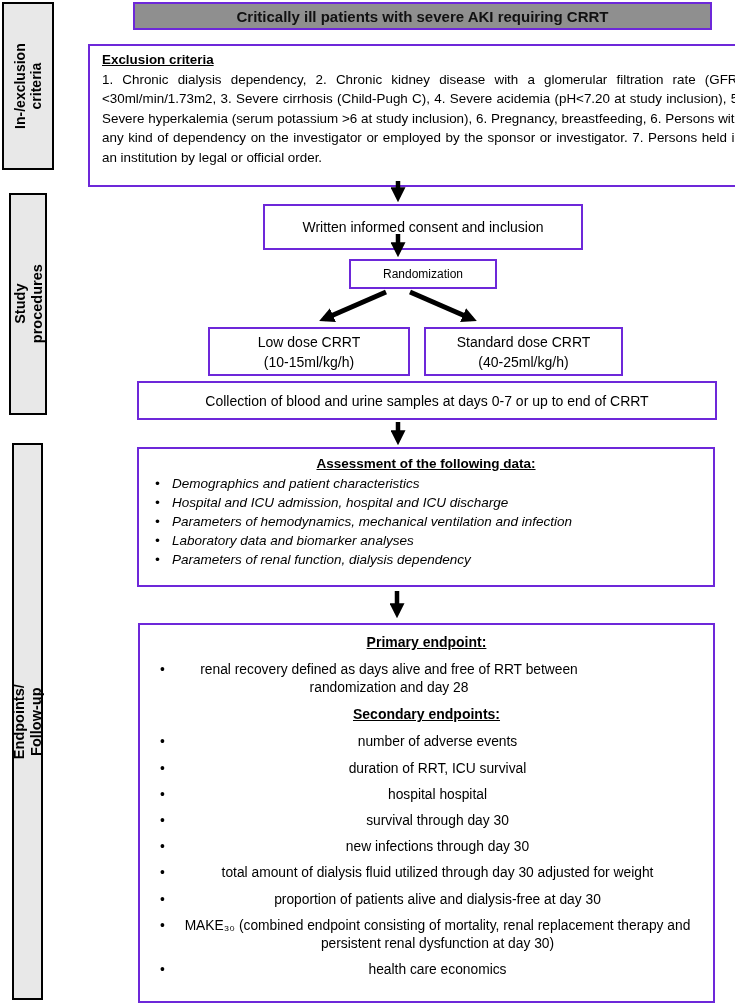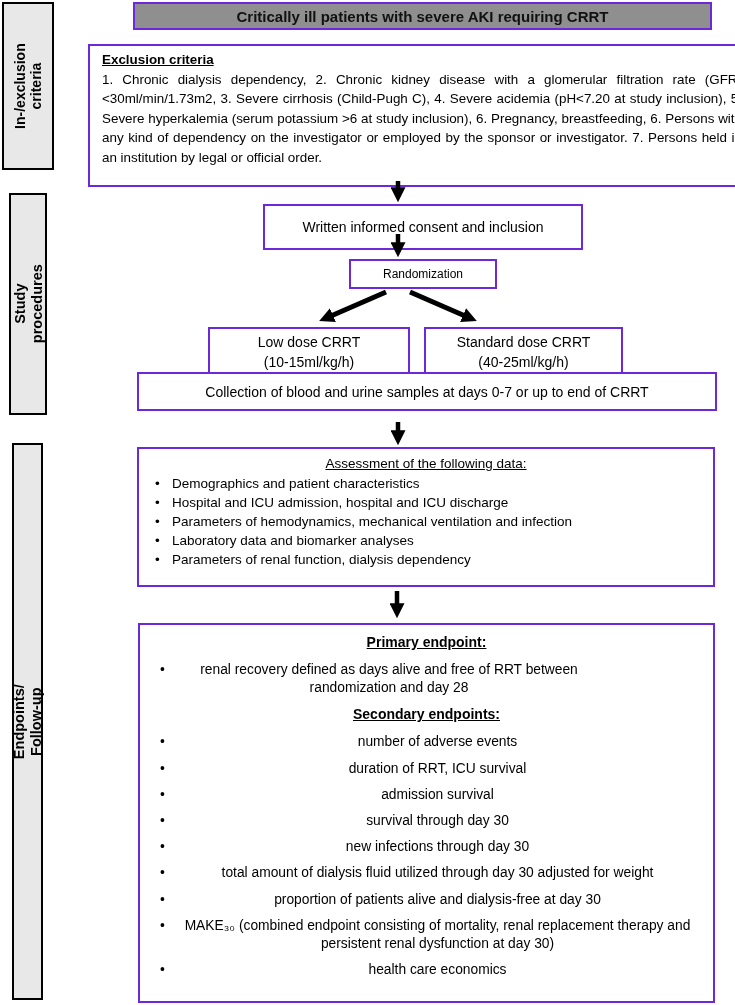--- a/index.html
+++ b/index.html
@@ -26,25 +26,25 @@
   
   .exclusion{left:63px;top:44px;width:668px;height:143px;padding:4px 12px;font-size:13.4px;line-height:19.6px;}
   .h-underline{font-weight:bold;text-decoration:underline;}
   .just{text-align:justify;}
   
   .consent{left:238px;top:204px;width:320px;height:46px;display:flex;align-items:center;justify-content:center;font-size:14px;}
   .random{left:324px;top:259px;width:148px;height:30px;display:flex;align-items:center;justify-content:center;font-size:12px;}
   .arm{width:202px;height:49px;top:327px;display:flex;flex-direction:column;align-items:center;justify-content:center;font-size:14px;line-height:20px;text-align:center;}
   .arm-low{left:183px;}
   .arm-std{left:399px;width:199px;}
-  .collection{left:112px;top:372px;width:580px;height:39px;display:flex;align-items:center;justify-content:center;font-size:14px;}
+  .collection{left:112px;top:381px;width:580px;height:39px;display:flex;align-items:center;justify-content:center;font-size:14px;}
   
   .assessment{left:112px;top:447px;width:578px;height:140px;padding:5px 12px;font-size:13.5px;}
   .assessment .head{text-align:center;text-decoration:underline;margin-bottom:1px;line-height:19px;}
-  ul.blist{list-style:none;margin:0;padding:0;}
+  ul.blist{list-style:none;margin:0;padding:0;font-style:italic;}
   ul.blist li{position:relative;padding-left:21px;line-height:19px;}
   ul.blist li::before{content:"\2022";position:absolute;left:4px;}
   
   .endpoints{left:113px;top:623px;width:577px;height:380px;padding:8px 14px;font-size:13.8px;text-align:center;}
   .endpoints .h-underline{font-size:14px;line-height:19px;}
   ul.elist{list-style:none;margin:9px 0 7px 0;padding:0;}
   ul.elist li{position:relative;padding-left:25px;line-height:1.32;margin-bottom:8px;}
   ul.elist li::before{content:"\2022";position:absolute;left:6px;}
   ul.elist.primary li{max-width:420px;}
   ul.elist.secondary li{max-width:517px;}
@@ -92,40 +92,40 @@
   <div class="box arm arm-std">
     <span>Standard dose CRRT</span>
     <span>(40-25ml/kg/h)</span>
   </div>
 
   <div class="box collection">
     <span>Collection of blood and urine samples at days 0-7 or up to end of CRRT</span>
   </div>
 
   <div class="box assessment">
-    <div class="head h-underline" style="font-weight:normal;">Assessment of the following data:</div>
+    <div class="head h-underline" style="font-weight:bold;">Assessment of the following data:</div>
     <ul class="blist">
       <li>Demographics and patient characteristics</li>
       <li>Hospital and ICU admission, hospital and ICU discharge</li>
       <li>Parameters of hemodynamics, mechanical ventilation and infection</li>
       <li>Laboratory data and biomarker analyses</li>
       <li>Parameters of renal function, dialysis dependency</li>
     </ul>
   </div>
 
   <div class="box endpoints">
     <div class="h-underline">Primary endpoint:</div>
     <ul class="elist primary">
       <li>renal recovery defined as days alive and free of RRT between randomization and day 28</li>
     </ul>
     <div class="h-underline">Secondary endpoints:</div>
     <ul class="elist secondary">
       <li>number of adverse events</li>
       <li>duration of RRT, ICU survival</li>
-      <li>admission survival</li>
+      <li>hospital hospital</li>
       <li>survival through day 30</li>
       <li>new infections through day 30</li>
       <li>total amount of dialysis fluid utilized through day 30 adjusted for weight</li>
       <li>proportion of patients alive and dialysis-free at day 30</li>
       <li>MAKE₃₀ (combined endpoint consisting of mortality, renal replacement therapy and persistent renal dysfunction at day 30)</li>
       <li>health care economics</li>
     </ul>
   </div>
 
   <svg class="arrows" width="735" height="1005" viewBox="0 0 735 1005">

